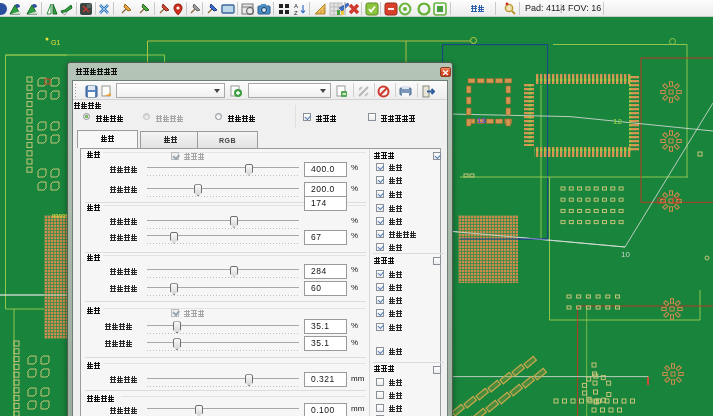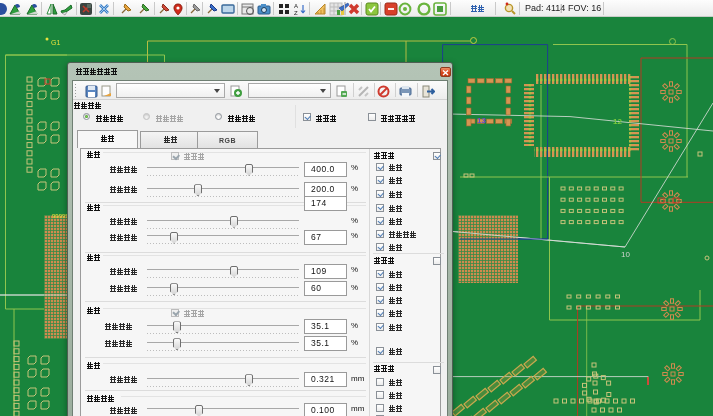--- a/index.html
+++ b/index.html
@@ -575,21 +575,21 @@
           <div class="lbl" style="left:29px;top:84.69999999999999px"><i class="c"></i><i class="c b"></i><i class="c"></i><i class="c b"></i></div>
           <div class="trk" style="left:66px;top:86.19999999999999px;width:152px"></div>
           <div class="tick" style="left:66px;top:94.19999999999999px;width:152px"></div>
           <div class="th" style="left:89px;top:82.69999999999999px"></div>
           <div class="vbox" style="left:223px;top:80.69999999999999px">67</div>
           <div class="unit" style="left:270px;top:82.19999999999999px">%</div>
           <div class="lbl" style="left:29px;top:118.60000000000002px"><i class="c"></i><i class="c b"></i><i class="c"></i><i class="c b"></i></div>
           <div class="trk" style="left:66px;top:120.10000000000002px;width:152px"></div>
           <div class="tick" style="left:66px;top:128.10000000000002px;width:152px"></div>
           <div class="th" style="left:149px;top:116.60000000000002px"></div>
-          <div class="vbox" style="left:223px;top:114.60000000000002px">109</div>
+          <div class="vbox" style="left:223px;top:114.60000000000002px">284</div>
           <div class="unit" style="left:270px;top:116.10000000000002px">%</div>
           <div class="lbl" style="left:29px;top:136.2px"><i class="c"></i><i class="c b"></i><i class="c"></i><i class="c b"></i></div>
           <div class="trk" style="left:66px;top:137.7px;width:152px"></div>
           <div class="tick" style="left:66px;top:145.7px;width:152px"></div>
           <div class="th" style="left:89px;top:134.2px"></div>
           <div class="vbox" style="left:223px;top:132.2px">60</div>
           <div class="unit" style="left:270px;top:133.7px">%</div>
           <div class="lbl" style="left:24px;top:174.39999999999998px"><i class="c"></i><i class="c b"></i><i class="c"></i><i class="c b"></i></div>
           <div class="trk" style="left:66px;top:175.89999999999998px;width:152px"></div>
           <div class="tick" style="left:66px;top:183.89999999999998px;width:152px"></div>

